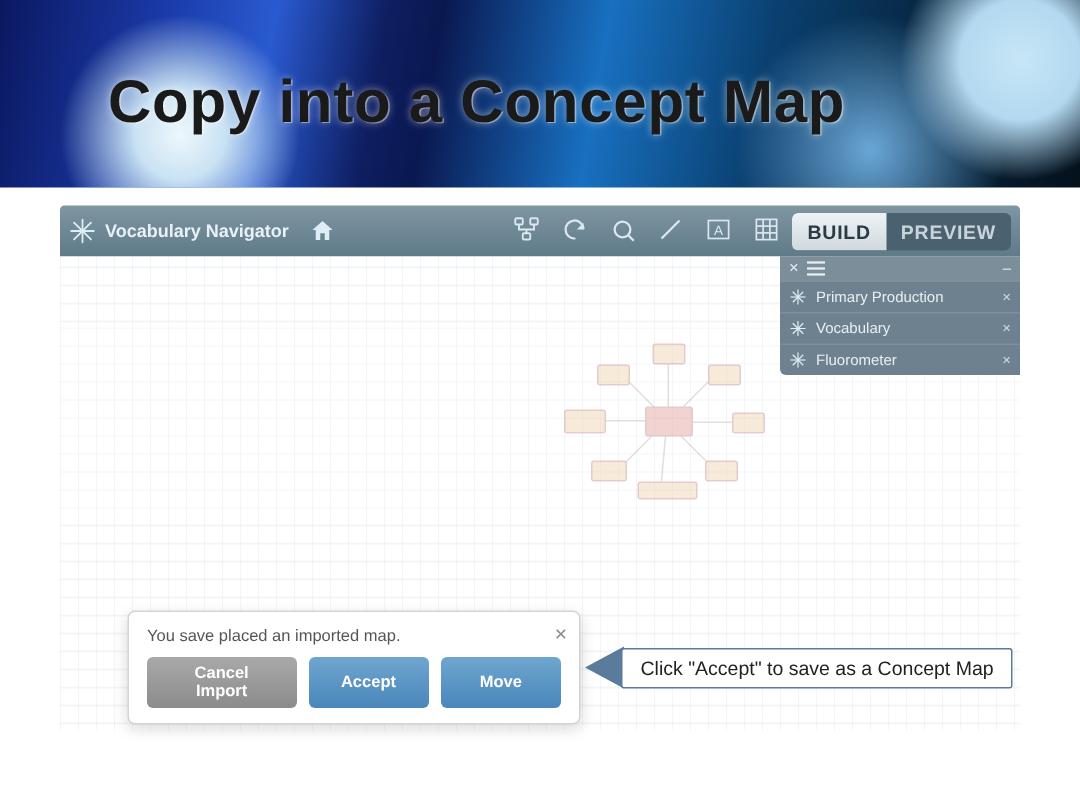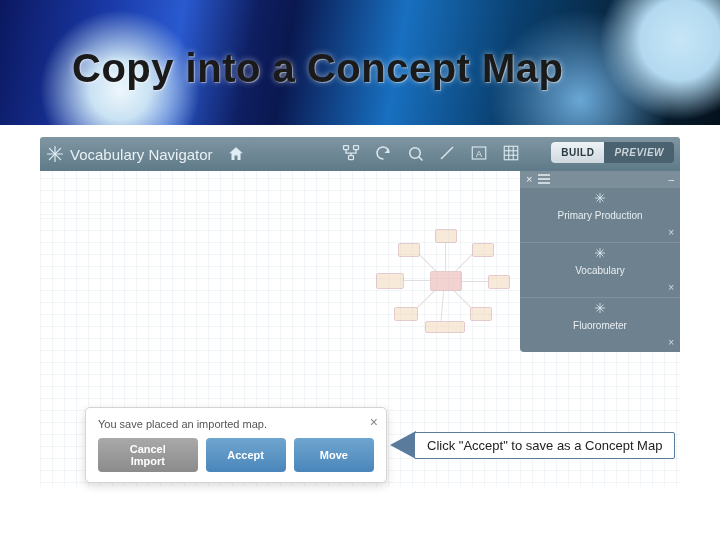--- a/index.html
+++ b/index.html
@@ -42,48 +42,48 @@
     position: relative;
     height: 34px;
     background: linear-gradient(#7f96a2, #5f7a88);
     display: flex;
     align-items: center;
     padding: 0 6px;
     border-radius: 3px 3px 0 0;
     color: #e9f1f5;
   }
   .snow-icon svg { display:block; }
-  .brand-label { font-size: 15px; font-weight: 400; margin-left: 6px; }
+  .brand-label { font-size: 12px; font-weight: 700; margin-left: 6px; }
   .home-btn { margin-left: 14px; display:flex; align-items:center; }
   .home-btn svg { display:block; }
 
   .tool-cluster {
     position: absolute;
     left: 300px; top: 5px;
     display: flex;
     gap: 10px;
     align-items: center;
   }
   .tool-cluster .tbtn { width: 22px; height: 22px; display:flex; align-items:center; justify-content:center; cursor:pointer; }
   .tool-cluster svg { display:block; }
 
   .mode-pill {
     position: absolute;
     right: 6px; top: 5px;
     display: flex;
     border-radius: 4px;
     overflow: hidden;
     background: #4a6270;
-    font-size: 10px;
+    font-size: 13px;
     font-weight: 700;
     letter-spacing: 0.5px;
   }
   .mode-pill div { padding: 5px 10px; }
   .mode-build { background: linear-gradient(#eef3f5,#cfd9de); color:#2a3a42; }
-  .mode-preview { color: #c8d4da; font-style: italic; }
+  .mode-preview { color: #c8d4da; }
 
   
   .canvas {
     position: relative;
     height: 316px;
     background:
       repeating-linear-gradient(0deg, rgba(150,180,200,.12) 0 1px, transparent 1px 12px),
       repeating-linear-gradient(90deg, rgba(150,180,200,.12) 0 1px, transparent 1px 12px),
       #fff;
     background-position: 0 44px, 0 44px, 0 0;
@@ -108,21 +108,20 @@
     background: #7b8e99;
   }
   .sp-head .x { font-size: 11px; }
   .sp-head .menu svg { display:block; }
   .sp-row {
     display: flex;
     align-items: center;
     gap: 6px;
     padding: 4px 6px;
     border-top: 1px solid rgba(255,255,255,.12);
-    flex-direction: column;
   }
   .sp-row .x { margin-left: auto; font-size: 10px; opacity:.8; }
   .snow-sm svg { display:block; }
 
   
   .ghost-map {
     position: absolute;
     left: 330px; top: 50px;
     width: 150px; height: 120px;
     opacity: 0.5;

